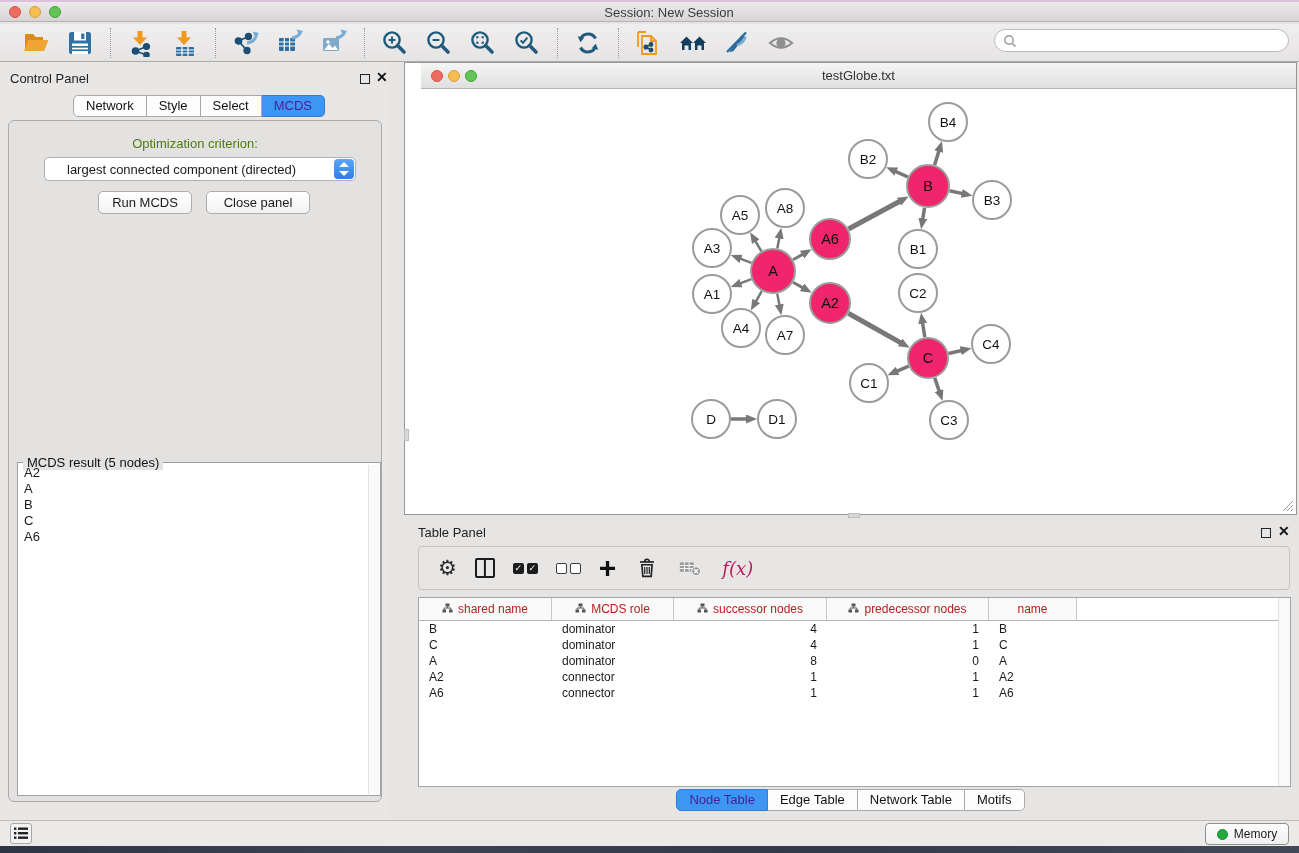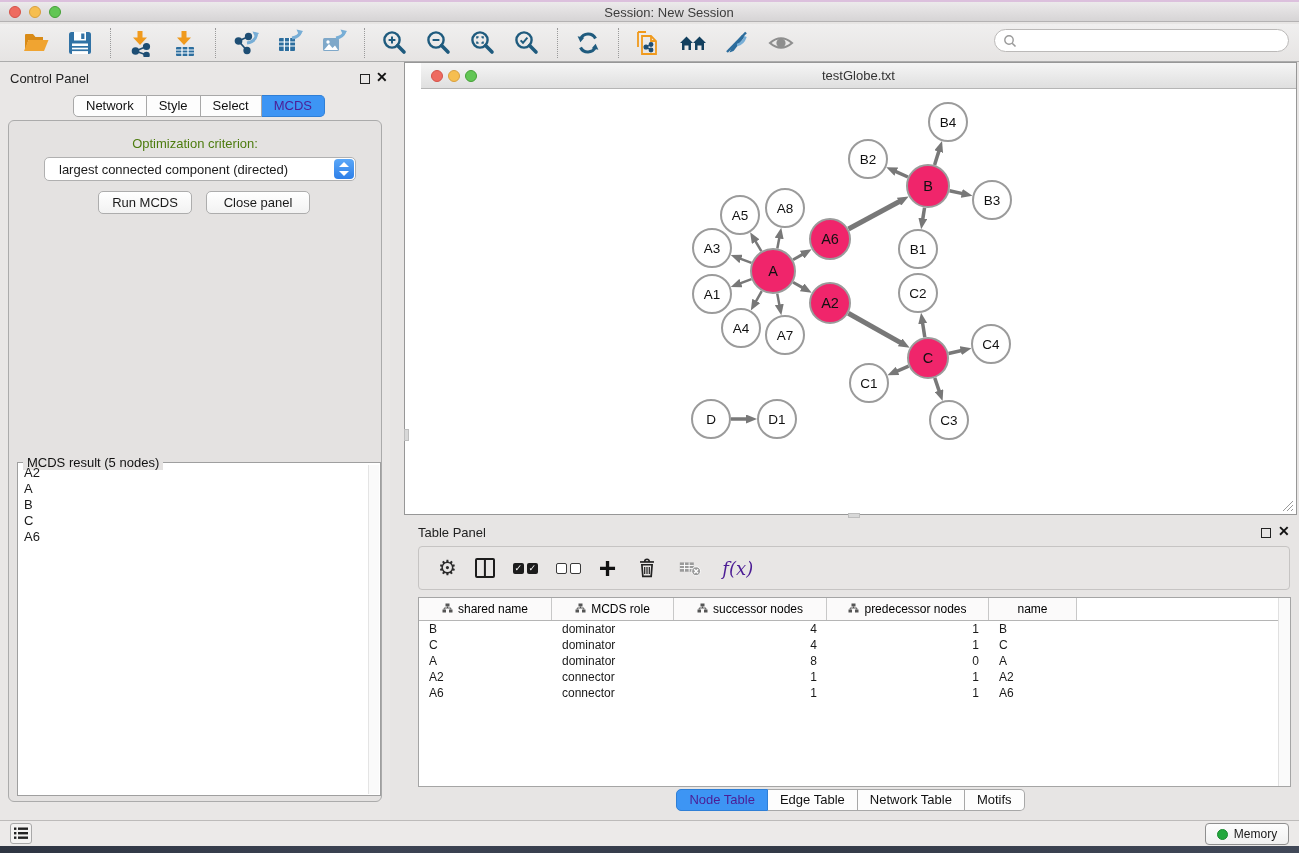--- a/index.html
+++ b/index.html
@@ -37,21 +37,21 @@
   .seg{border:1px solid #A8A8A8;border-left:none;background:#FDFDFD;font-size:13px;
        padding:2px 12px 0 12px;height:22px;cursor:default;color:#111;}
   .seg:first-child{border-left:1px solid #A8A8A8;border-radius:5px 0 0 5px;}
   .seg:last-child{border-radius:0 5px 5px 0;}
   .seg.selected{background:#3D95F4;color:#4c1d95;border-color:#2F7FD6;}
   #cp-body{position:absolute;left:8px;top:58px;width:374px;height:682px;background:#E4E2E1;
     border:1px solid #ABABAB;border-radius:6px;}
   #opt-label{position:absolute;left:0;right:0;top:15px;text-align:center;font-size:13px;color:#4d7c0f;}
   #criterion{position:absolute;left:35px;top:36px;width:312px;height:24px;background:#fff;
     border:1px solid #B0B0B0;border-radius:5px;display:flex;align-items:center;}
-  #criterion .val{flex:1;font-size:13px;padding-left:14px;white-space:nowrap;overflow:hidden;}
+  #criterion .val{flex:1;font-size:13px;padding-left:22px;white-space:nowrap;overflow:hidden;}
   #criterion .stepper{width:20px;height:20px;margin-right:1px;border-radius:4px;
     background:linear-gradient(#5AA7F8,#2D7FE8);position:relative;}
   .chev{position:absolute;left:5px;width:0;height:0;border-left:5px solid transparent;border-right:5px solid transparent;}
   .chev.up{top:3px;border-bottom:5px solid #fff;}
   .chev.down{bottom:3px;border-top:5px solid #fff;}
   .cp-btn{position:absolute;top:70px;height:23px;background:linear-gradient(#FFFFFF,#F2F2F2);
     border:1px solid #ADADAD;border-radius:5px;font-size:13px;text-align:center;padding-top:3px;cursor:default;}
   #mcds-group{position:absolute;left:8px;top:341px;width:364px;height:334px;border:1px solid #9F9F9F;background:#fff;padding-left:28px;}
   #mcds-title{position:absolute;left:5px;top:-8px;background:#E4E2E1;padding:0 4px;font-size:13px;color:#111;}
   #mcds-list{position:absolute;left:1px;top:2px;right:13px;bottom:1px;overflow:hidden;}
@@ -75,26 +75,26 @@
     border:1px solid #C6C4C3;border-radius:4px;display:flex;align-items:center;padding-left:10px;}
   .tpicon{margin:0 9px;display:flex;align-items:center;justify-content:center;height:30px;cursor:default;}
   .tpicon svg{width:26px;height:26px;}
   .gear-glyph{font-size:21px;color:#2b2b2b;font-family:"DejaVu Sans",sans-serif;}
   .panes{width:20px;height:20px;border:2.4px solid #1c1c1c;border-radius:2px;position:relative;}
   .panes:after{content:"";position:absolute;left:50%;top:0;bottom:0;width:2.2px;background:#1c1c1c;transform:translateX(-50%);}
   .ckpair{display:flex;gap:3px;}
   .ck{width:11px;height:11px;border-radius:2px;background:#1c1c1c;color:#fff;font-size:9px;line-height:11px;text-align:center;}
   .ck.off{background:#fff;border:1.6px solid #3a3a3a;}
   .plus-glyph{font-size:30px;font-weight:bold;color:#111;line-height:26px;}
-  .fx-glyph{font-family:"DejaVu Serif",serif;font-style:italic;font-size:18px;color:#4c1d95;text-align:right;}
+  .fx-glyph{font-family:"DejaVu Serif",serif;font-style:italic;font-size:18px;color:#be185d;text-align:right;}
 
   #tp-table{position:absolute;left:14px;top:79px;width:873px;height:190px;background:#fff;border:1px solid #A5A5A5;overflow:hidden;}
   #tp-header{display:flex;height:23px;border-bottom:1px solid #B5B5B5;}
   .hcell{background:#FBFAFA;border-right:1px solid #C8C8C8;font-size:12px;display:flex;
-    align-items:center;justify-content:center;gap:5px;color:#000000;}
+    align-items:center;justify-content:center;gap:5px;color:#b91c1c;}
   .hcell svg{flex:none;}
   .trow{display:flex;height:16px;}
   .tcell{font-size:12px;line-height:16px;padding:0 10px;white-space:nowrap;}
   #tp-scroll{position:absolute;right:0;top:0;width:12px;bottom:0;background:#FAFAFA;border-left:1px solid #E0E0E0;}
   #tp-tabs{position:absolute;left:0;right:0;top:271px;display:flex;justify-content:center;}
 
   
   #status-bar{left:0;top:820px;width:1299px;height:26px;background:#ECEAE9;border-top:1px solid #BDBBBA;}
   #list-btn{position:absolute;left:10px;top:2px;width:22px;height:21px;border:1px solid #A9A9A9;border-radius:3px;
     background:#F4F3F2;display:flex;align-items:center;justify-content:center;}

